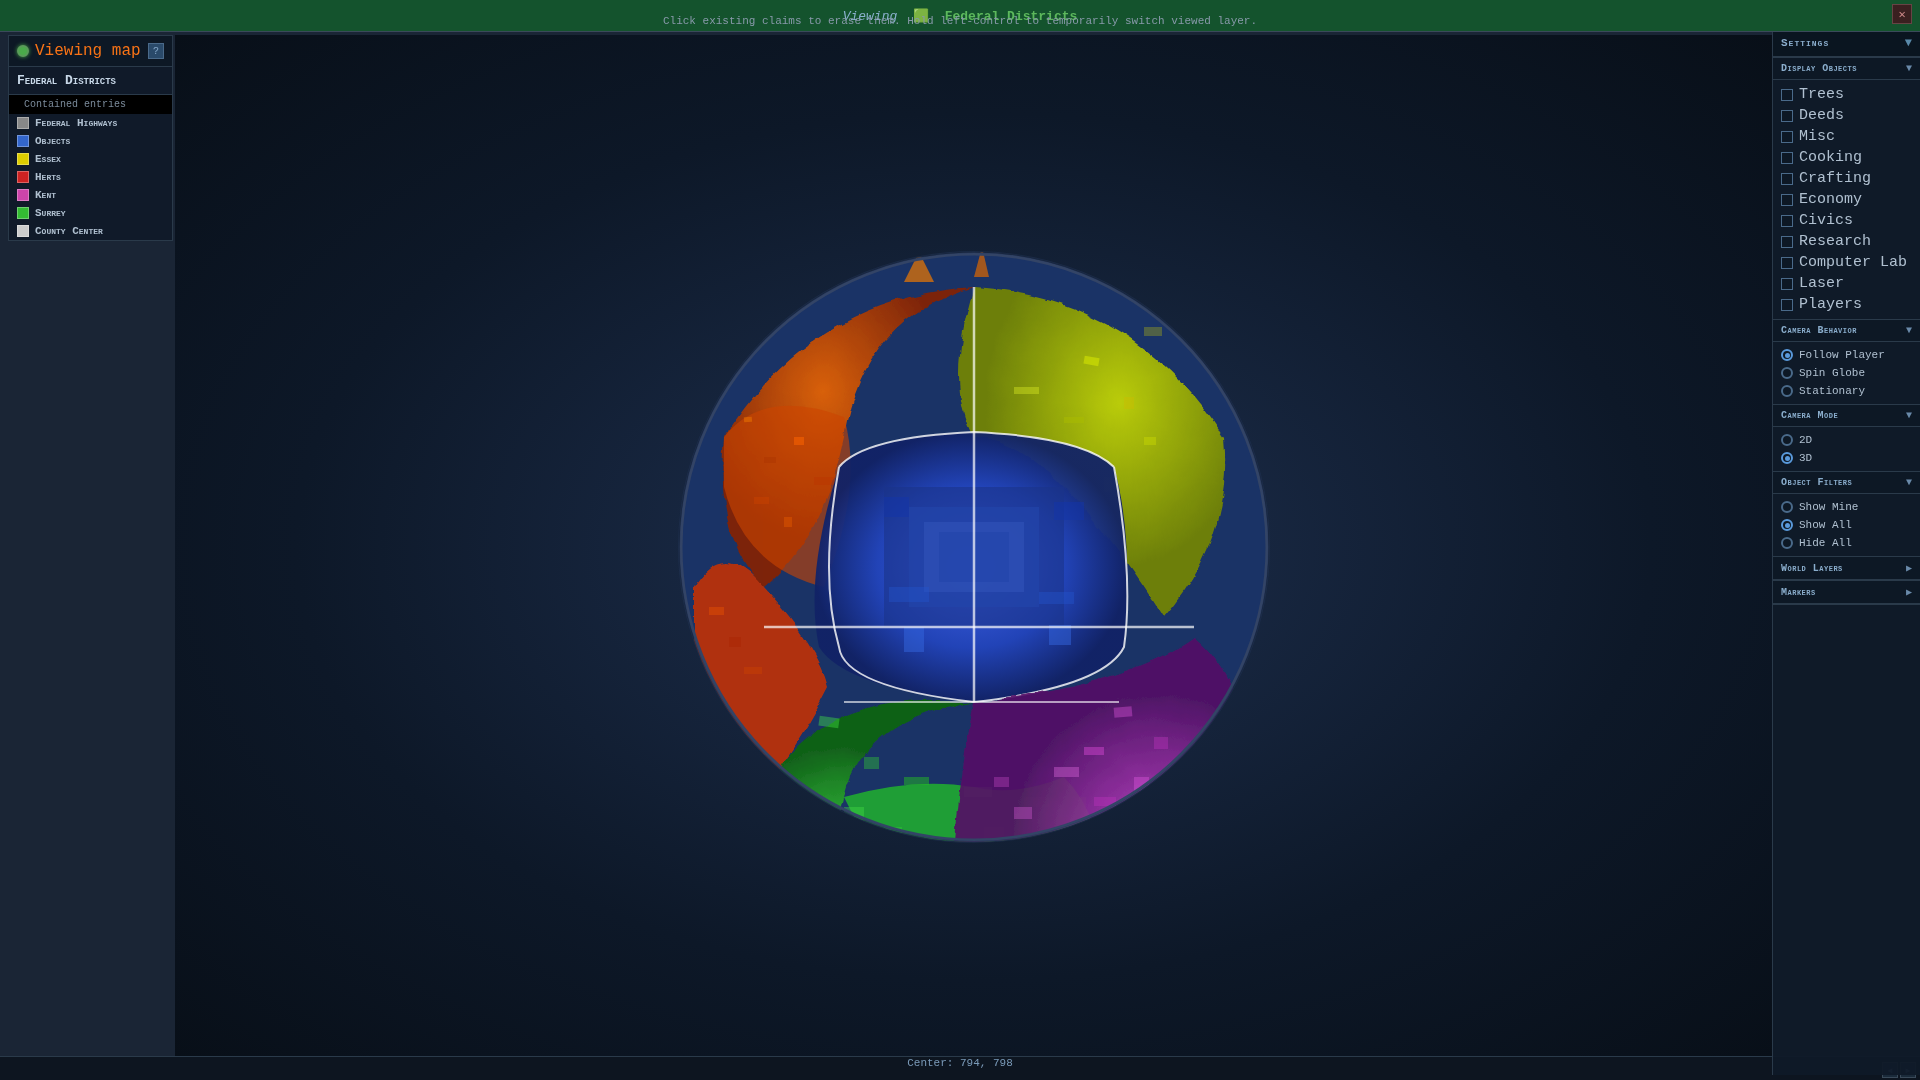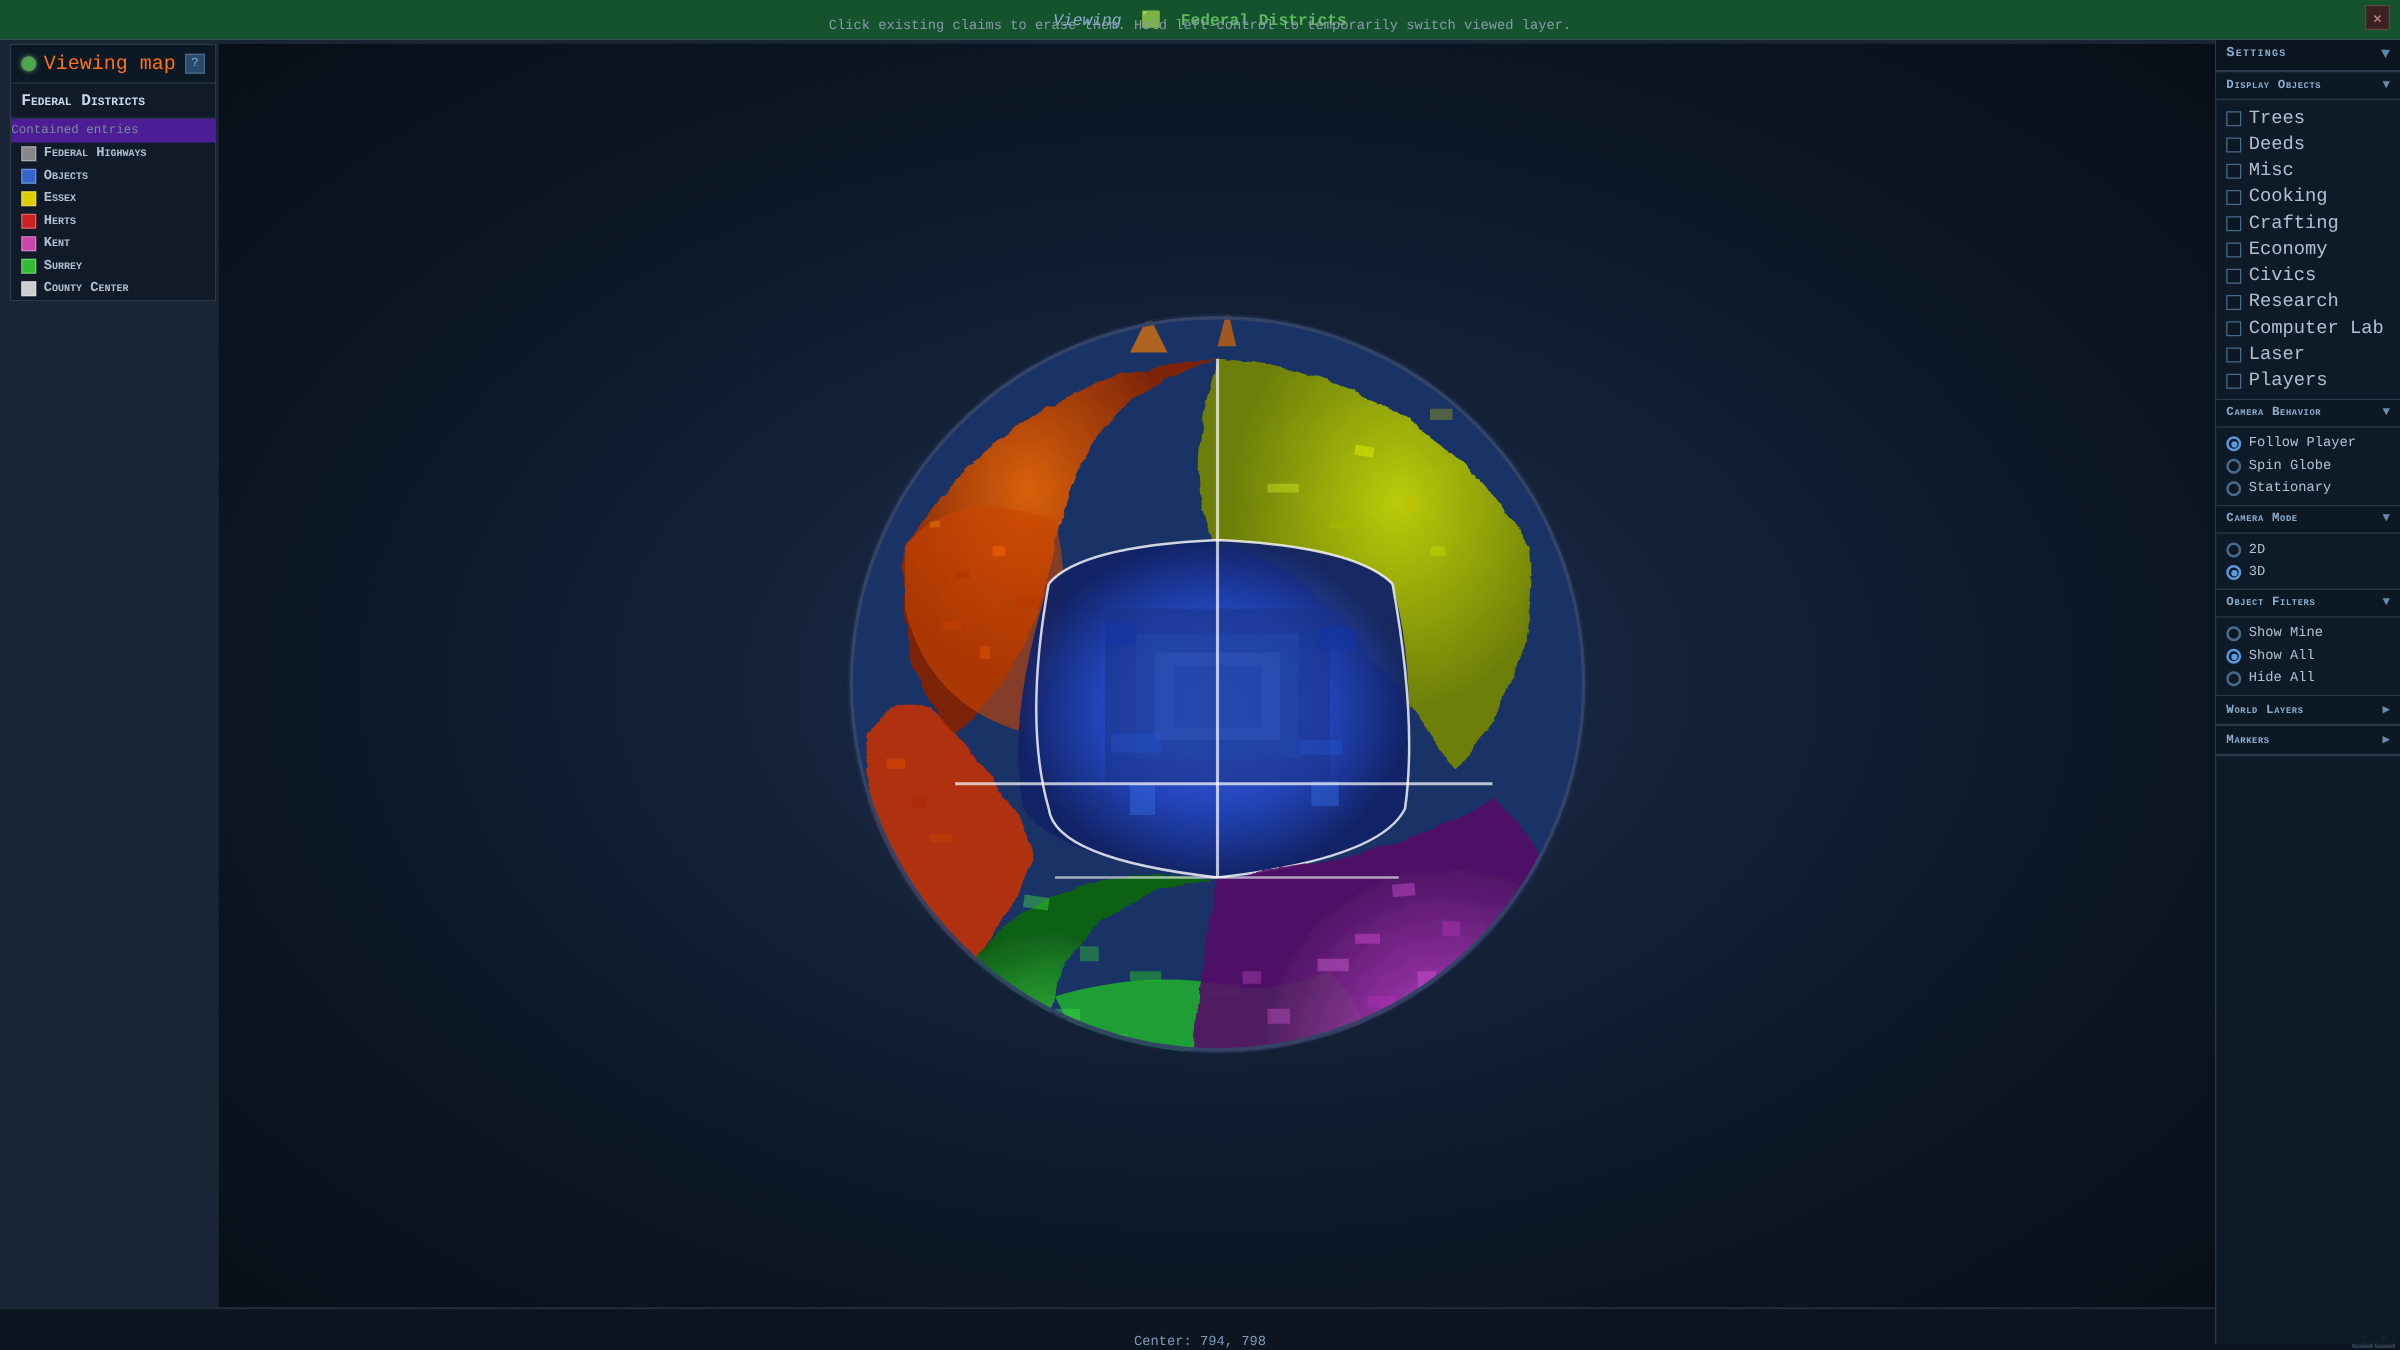--- a/index.html
+++ b/index.html
@@ -99,24 +99,24 @@
     }
     #map-name {
       padding: 6px 8px;
       color: #c8d8e8;
       font-size: 13px;
       font-weight: bold;
       font-variant: small-caps;
       border-bottom: 1px solid #2a3a4a;
     }
     #contained-label {
-      padding: 4px 0;
+      padding: 4px 15px;
       color: #7a8a9a;
       font-size: 10px;
-      background: #4c1d95;
+      background: #000000;
     }
     .entry-item {
       display: flex;
       align-items: center;
       gap: 6px;
       padding: 3px 8px;
       cursor: pointer;
     }
     .color-swatch {
       width: 12px; height: 12px;
@@ -244,25 +244,25 @@
     
     #globe-svg {
       width: 100%;
       height: 100%;
     }
 
     
     #bottom-bar {
       position: absolute;
       bottom: 0; left: 0; right: 0;
-      height: 34px;
+      height: 24px;
       background: #0d1520;
       border-top: 1px solid #2a3a4a;
       display: flex;
-      align-items: flex-end;
+      align-items: flex-start;
       justify-content: center;
     }
     #coords-display {
       color: #7a9ab8;
       font-size: 11px;
     }
     #bottom-right-icons {
       position: absolute;
       right: 4px;
       bottom: 2px;

